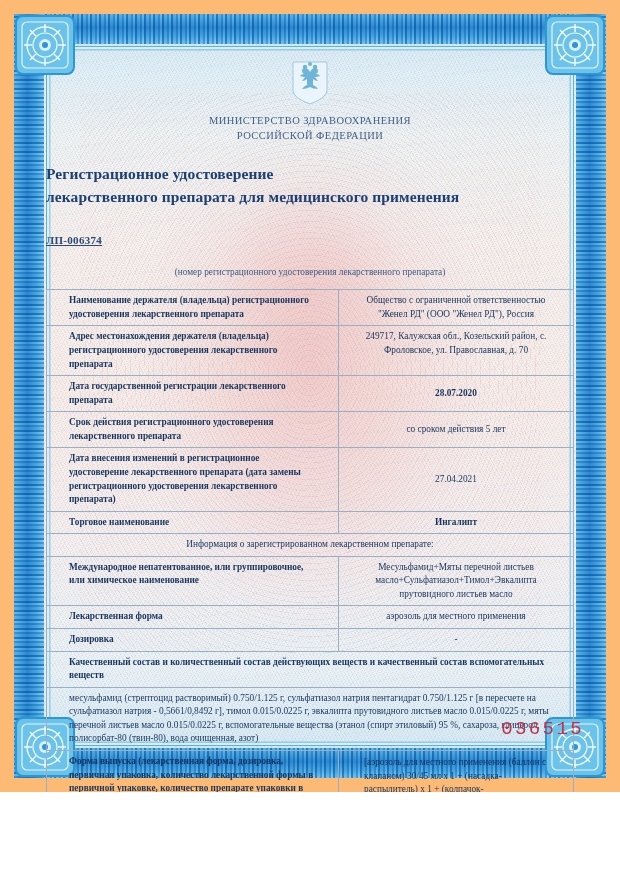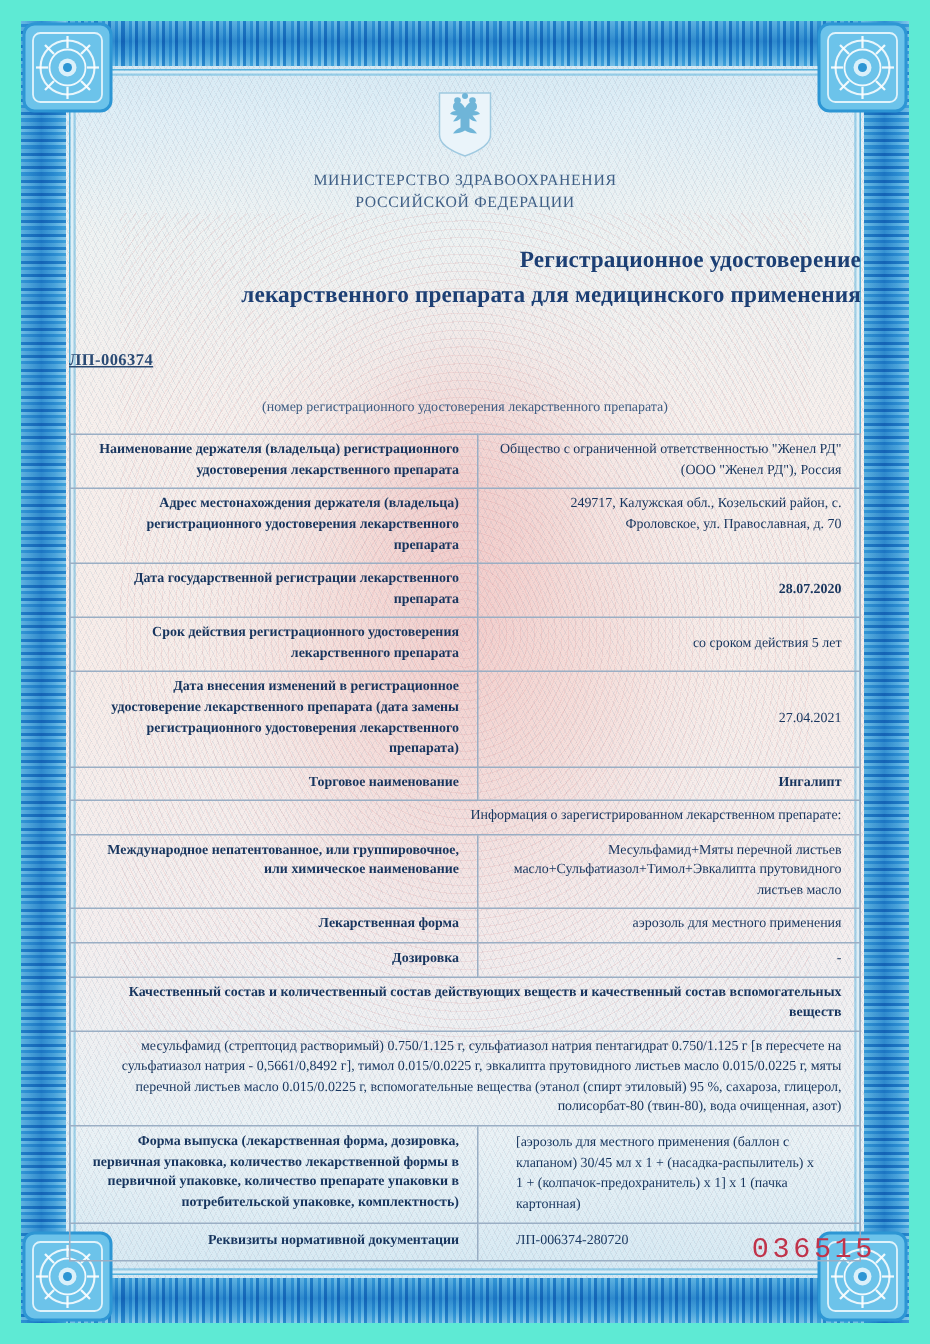--- a/index.html
+++ b/index.html
@@ -8,23 +8,23 @@
     padding: 0;
     background: #ffffff;
   }
   body {
     font-family: "Liberation Serif", serif;
   }
 
   .page {
     position: relative;
     width: 620px;
-    height: 896px;
+    height: 792px;
     overflow: hidden;
-    background: #5eead4;
+    background: #fdba74;
   }
 
   
   .paper {
     position: absolute;
     left: 14px;
     top: 14px;
     right: 14px;
     bottom: 14px;
     background:
@@ -166,21 +166,21 @@
     text-align: center;
     color: #3f5f86;
     font-size: 10.5px;
     letter-spacing: 0.45px;
     line-height: 1.42;
     text-transform: uppercase;
     margin-bottom: 18px;
   }
 
   .doc-title {
-    text-align: right;
+    text-align: left;
     color: #1c3f74;
     font-weight: bold;
     font-size: 15.5px;
     line-height: 1.5;
     letter-spacing: 0.1px;
     margin-bottom: 26px;
   }
 
   .reg-number {
     text-align: left;
@@ -199,26 +199,25 @@
   }
 
   
   table.cert {
     width: 100%;
     border-collapse: collapse;
     table-layout: fixed;
   }
   table.cert td {
     border: 1px solid #9aaec4;
-    padding: 4px 12px;
+    padding: 4px 22px;
     vertical-align: middle;
     color: #17355e;
     font-size: 9.3px;
     line-height: 1.46;
-    text-align: right;
   }
   td.label {
     width: 247px;
     font-weight: bold;
   }
   td.value {
     text-align: center;
   }
   td.value.bold { font-weight: bold; }
   td.full-center {

